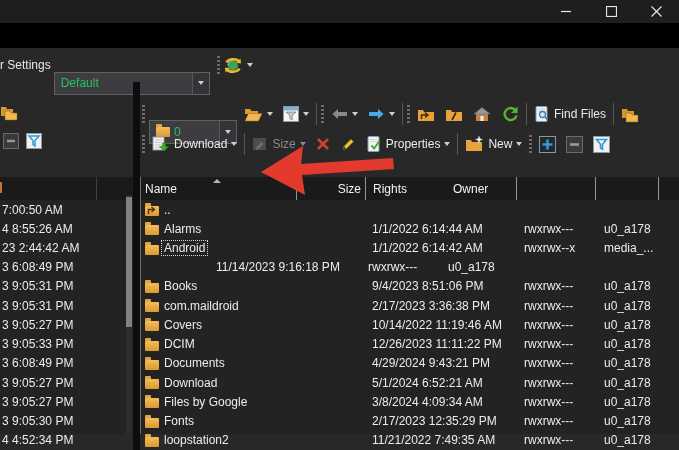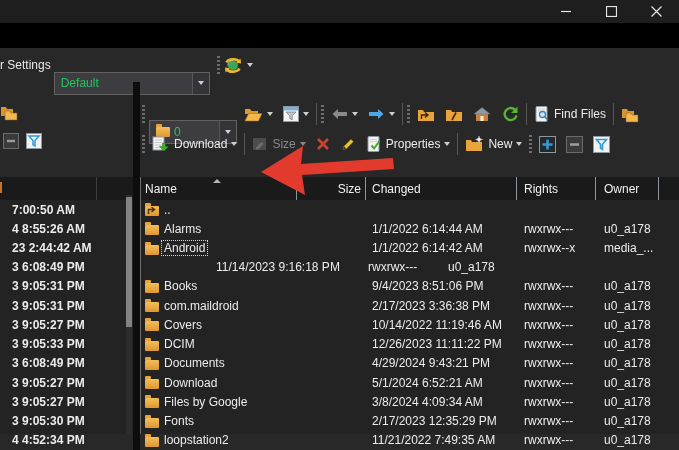--- a/index.html
+++ b/index.html
@@ -49,21 +49,21 @@
   .c-size{width:69px;justify-content:flex-end;padding-right:5px;box-sizing:border-box;}
   .c-changed{width:151px;padding-left:6px;box-sizing:border-box;}
   .c-rights{width:79px;padding-left:7px;box-sizing:border-box;}
   .c-owner{width:63px;padding-left:8px;box-sizing:border-box;}
   .focusbox{border:1px dotted #d8d8d8;padding:0 2px;margin-left:-3px;}
   .gridline{position:absolute;top:0;bottom:0;width:1px;background:#3e3e3e;}
   .gridline.hdr{background:#8d959d;height:23px;bottom:auto;}
   .sortcaret{position:absolute;top:2px;width:0;height:0;border-left:4px solid transparent;
              border-right:4px solid transparent;border-bottom:4px solid #b5b5b5;}
   
-  .ltime{padding-left:12px;white-space:nowrap;overflow:hidden;font-weight:bold;}
+  .ltime{padding-left:2px;white-space:nowrap;overflow:hidden;}
   .scrollbar{position:absolute;width:6px;background:#2c2c2c;}
   .thumb{position:absolute;left:0;width:6px;background:#828282;}
   .orangesliver{position:absolute;left:0;top:5px;width:2px;height:11px;background:#c8732c;}
   .divider{position:absolute;left:133px;top:82px;width:7px;bottom:0;background:#0d0d0d;}
   
   .ibox{display:flex;align-items:center;justify-content:center;flex:none;}
   .annotation{position:absolute;pointer-events:none;}
 </style>
 </head>
 <body>
@@ -345,23 +345,20 @@
     </div>
   </div>
 
   <div class="panel" style="left:140px;width:539px;border-left:1px solid #6e6e6e;box-sizing:border-box;">
     <div class="phead">
       <div class="hcell c-name">
           <span>Name</span>
         </div>
       <div class="hcell c-size">
           <span>Size</span>
-        </div>
-      <div class="hcell c-changed">
-          <span>Changed</span>
         </div>
       <div class="hcell c-rights">
           <span>Rights</span>
         </div>
       <div class="hcell c-owner">
           <span>Owner</span>
         </div>
       <div class="sortcaret" style="left:72px;"></div>
     </div>
 

